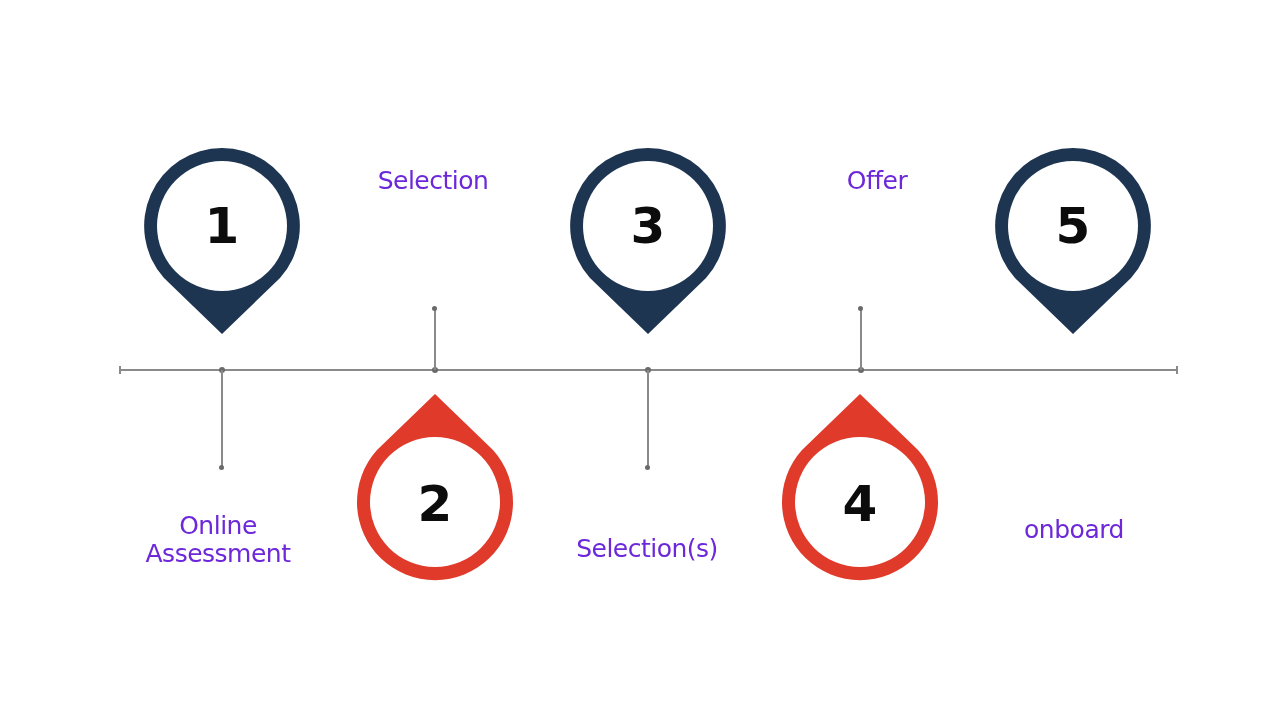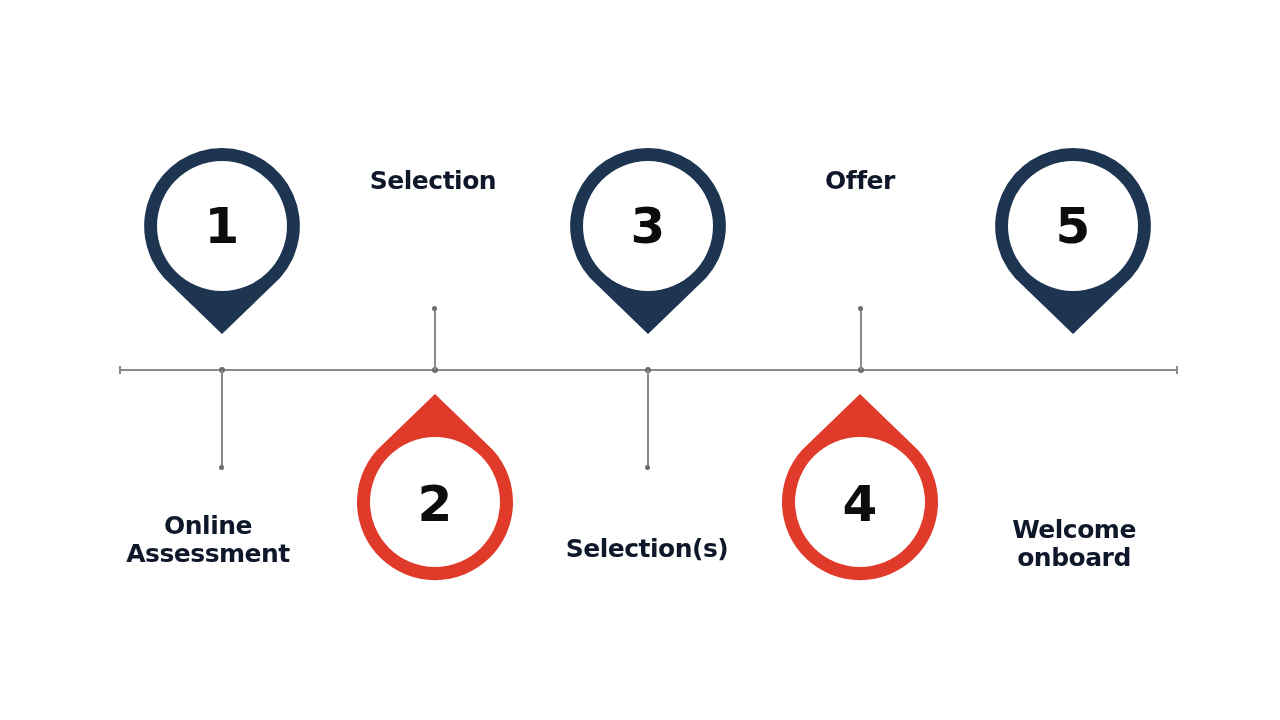--- a/index.html
+++ b/index.html
@@ -12,21 +12,21 @@
   .tick { position: absolute; width: 1.5px; background: #8a8a8a; }
   .dot { position: absolute; width: 6px; height: 6px; border-radius: 50%; background: #6a6a6a; }
   .tick-end { position: absolute; width: 5px; height: 5px; border-radius: 50%; background: #6a6a6a; }
   .pin { position: absolute; }
   .pin-num {
     position: absolute; font-weight: bold; font-size: 50px; color: #0c0c0c;
     text-align: center; width: 120px; line-height: 60px;
     font-family: "DejaVu Sans", sans-serif;
   }
   .label {
-    position: absolute; font-weight: bold; font-size: 25px; color: #0f172a; text-align: center;
+    position: absolute; font-weight: normal; font-size: 25px; color: #6d28d9; text-align: center;
     line-height: 28px; letter-spacing: -0.5px; font-family: "DejaVu Sans", sans-serif;
   }
 </style>
 </head>
 <body>
 
 <div class="axis"></div>
 <div class="axis-cap" style="left:119px;"></div>
 <div class="axis-cap" style="left:1176px;"></div>
 
@@ -69,29 +69,28 @@
   <circle cx="80" cy="110" r="65" fill="#ffffff"></circle>
 </svg>
 <div class="pin-num" style="left:800px; top:474px;">4</div>
 
 <svg class="pin" style="left:993px; top:146px;" width="160" height="192" viewBox="0 0 160 192">
   <path d="M80 2 A78 78 0 0 1 138 132 L80 188 L22 132 A78 78 0 0 1 80 2 Z" fill="#1e3552"></path>
   <circle cx="80" cy="80" r="65" fill="#ffffff"></circle>
 </svg>
 <div class="pin-num" style="left:1013px; top:196px;">5</div>
 
-<div class="label" style="left:108px; top:512px; width:200px;">
+<div class="label" style="left:118px; top:512px; width:200px;">
   <div>Online</div>
   <div>Assessment</div>
 </div>
 <div class="label" style="left:333px; top:167px; width:200px;">
   <div>Selection</div>
 </div>
 <div class="label" style="left:527px; top:535px; width:240px;">
   <div>Selection(s)</div>
 </div>
-<div class="label" style="left:760px; top:167px; width:200px;">
+<div class="label" style="left:777px; top:167px; width:200px;">
   <div>Offer</div>
 </div>
 <div class="label" style="left:974px; top:516px; width:200px;">
-  <div>Welcome</div>
   <div>onboard</div>
 </div>
 
 </body></html>

